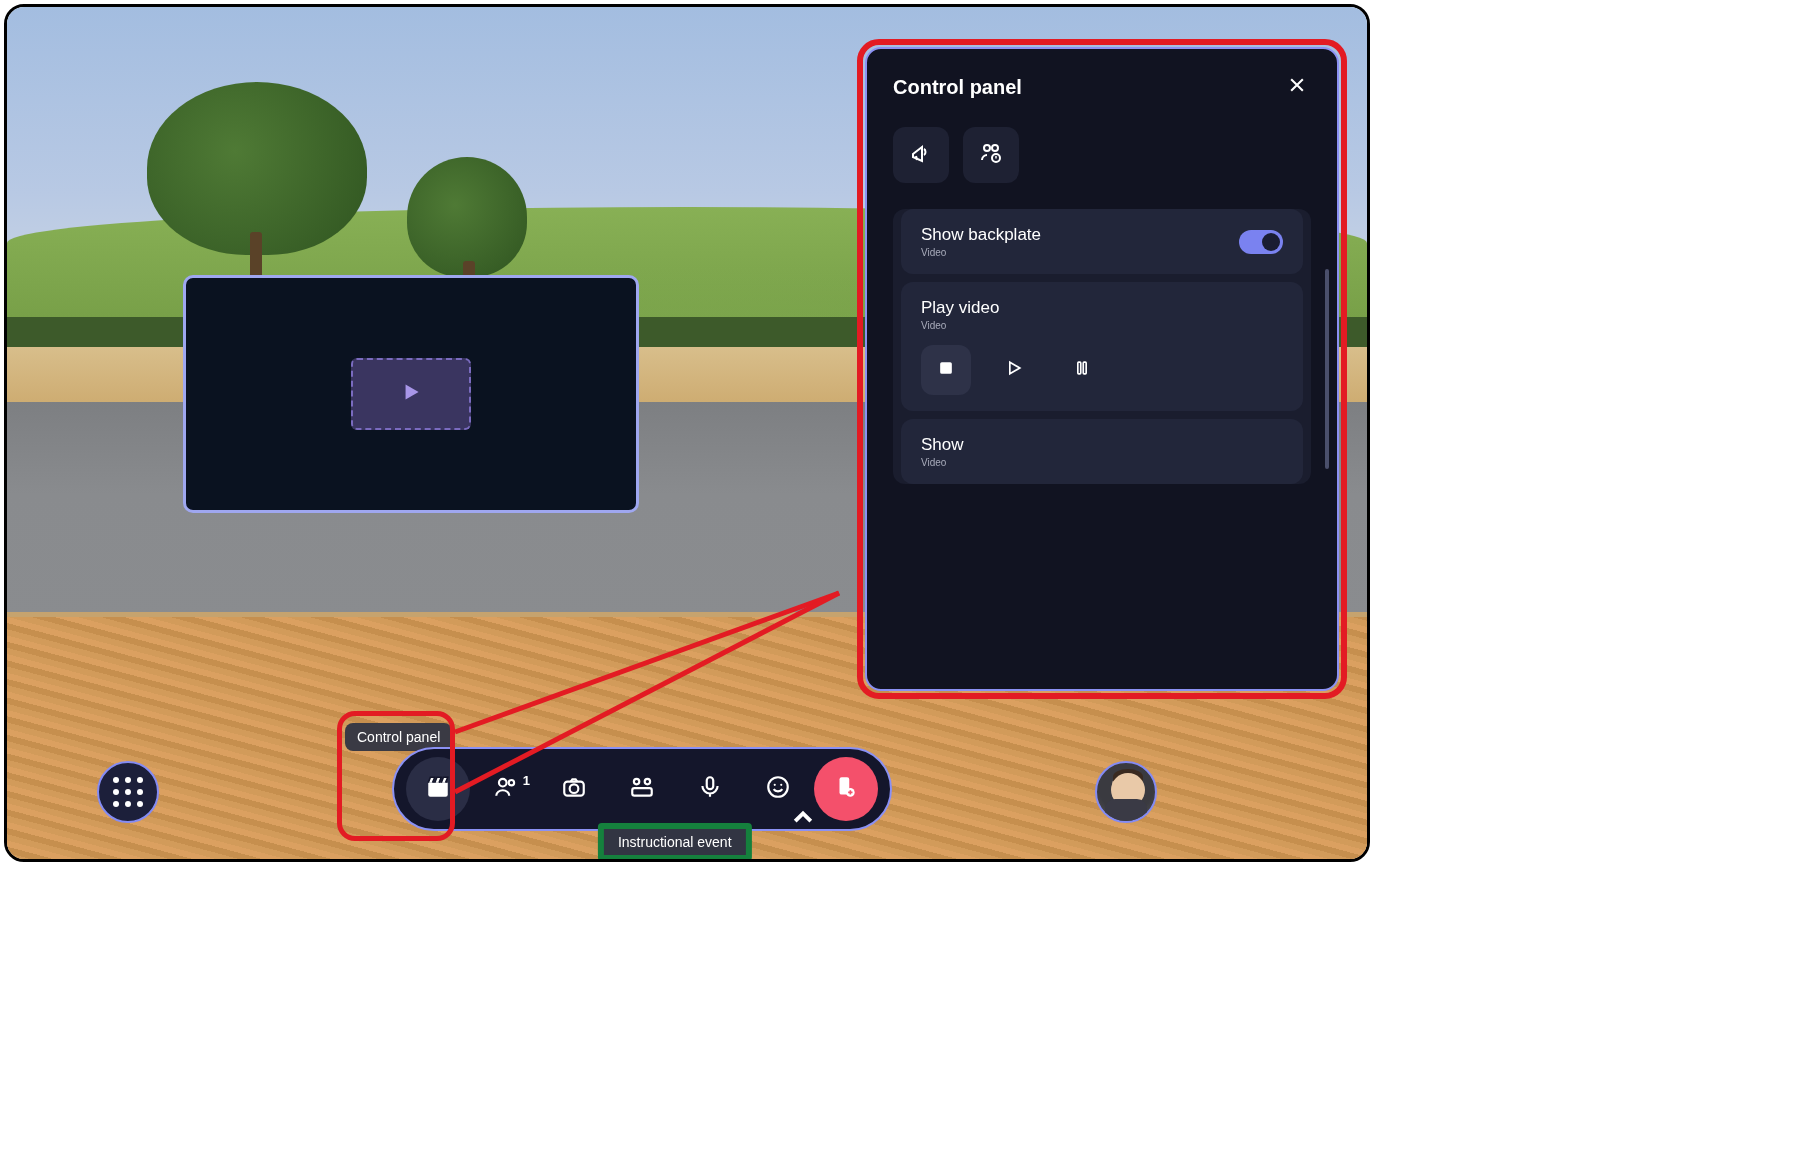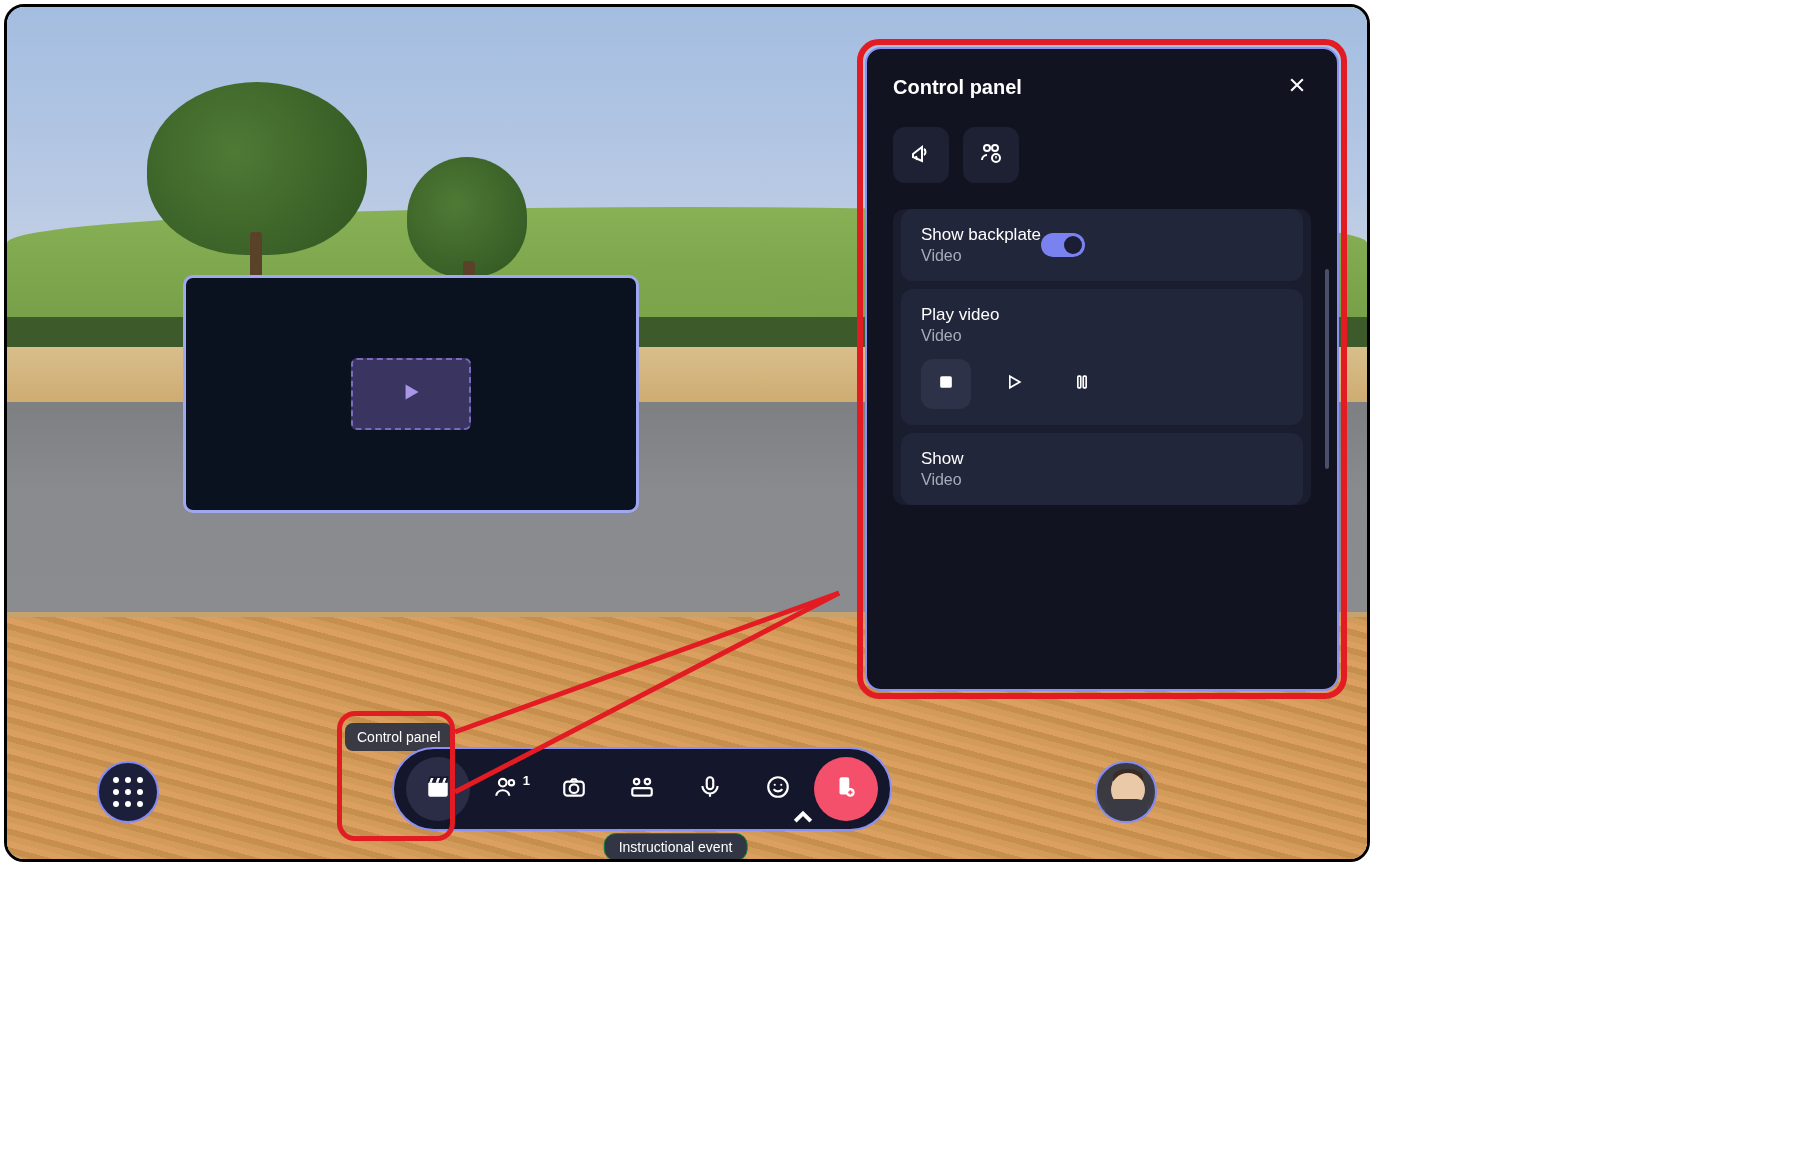--- a/index.html
+++ b/index.html
@@ -179,22 +179,22 @@
   }
 
   
   .caption {
     position:absolute;
     bottom: -2px; left:50%; transform:translateX(-58%);
     background:#323543;
     color:#fff;
     font-size:14px;
     padding:5px 14px;
-    border-radius:12px;
-    border:1px solid #15803d;
+    border-radius:4px;
+    border:6px solid #15803d;
   }
 
   
   .hl-source {
     position:absolute;
     left: 330px; bottom: 18px;
     width: 118px; height: 130px;
     border:5px solid #e31b23;
     border-radius:18px;
     pointer-events:none;
@@ -257,22 +257,22 @@
   .sec-head .t { font-size:18px; font-weight:600;}
   .chev-up svg{ width:18px; height:18px; stroke:#fff; stroke-width:2.5; fill:none;}
 
   .card {
     background:#22263a;
     border-radius:12px;
     padding:16px 20px;
     margin:8px 8px;
   }
   .card .label { font-size:17px; font-weight:500; }
-  .card .sub { font-size:16px; color:#a8abba; margin-top:2px;}
-  .card.row { display:flex; justify-content:flex-start; align-items:center;}
+  .card .sub { font-size:10px; color:#a8abba; margin-top:2px;}
+  .card.row { display:flex; justify-content:space-between; align-items:center;}
 
   .toggle {
     width:44px; height:24px; background:#7a82f0; border-radius:12px;
     position:relative; cursor:pointer;
   }
   .toggle::after{
     content:""; position:absolute; right:3px; top:3px;
     width:18px; height:18px; background:#1a1d33; border-radius:50%;
   }
 

